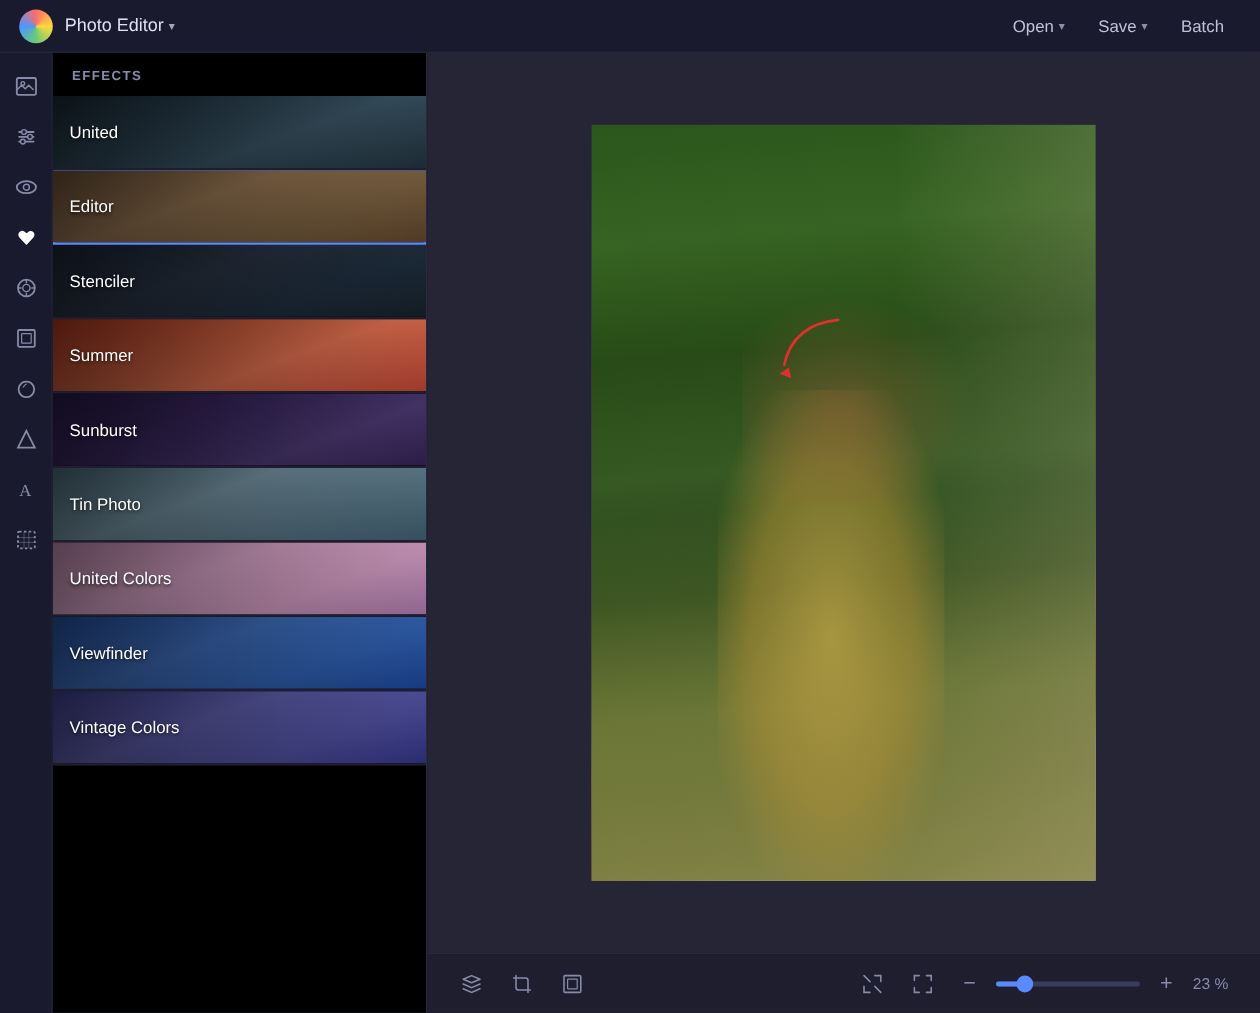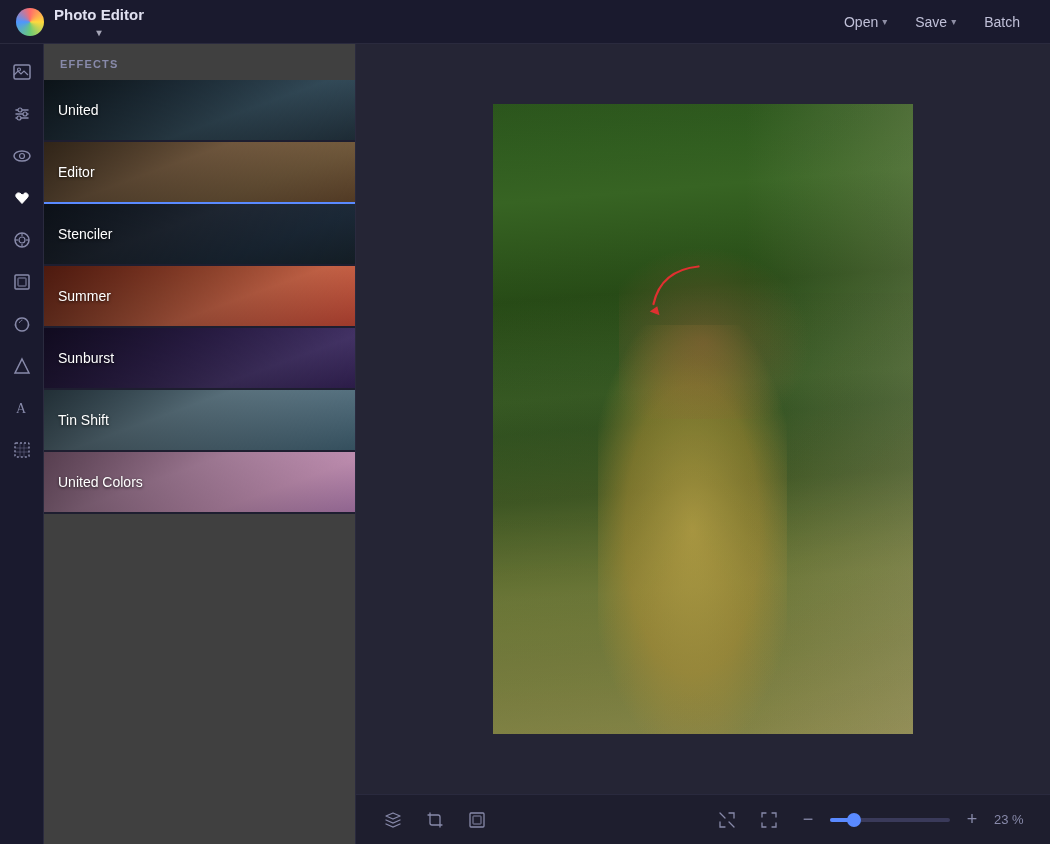--- a/index.html
+++ b/index.html
@@ -18,25 +18,24 @@
     .topbar-logo {
       width: 28px; height: 28px;
       border-radius: 50%;
       background: conic-gradient(from 0deg, #ff6b6b, #ffd93d, #6bcb77, #4d96ff, #ff6b6b);
       margin-right: 10px;
       flex-shrink: 0;
     }
     .topbar-title {
       color: #e0e0f0;
       font-size: 15px;
-      font-weight: 700;
+      font-weight: 400;
       display: flex;
       align-items: center;
       gap: 4px;
-      flex-direction: column;
     }
     .topbar-title .arrow {
       font-size: 10px;
       opacity: 0.7;
     }
     .topbar-spacer { flex: 1; }
     .topbar-btn {
       color: #c0c0d8;
       font-size: 14px;
       background: none;
@@ -76,21 +75,21 @@
       color: #888aaa;
       font-size: 16px;
       background: none;
       border: none;
     }
     .icon-btn.active { color: #ffffff; }
 
     
     .effects-panel {
       width: 312px;
-      background: #404040;
+      background: #000000;
       display: flex;
       flex-direction: column;
       overflow: hidden;
       border-right: 1px solid #2a2a3e;
     }
     .effects-header {
       padding: 14px 16px 10px;
       color: #888aaa;
       font-size: 11px;
       font-weight: 600;
@@ -409,26 +408,36 @@
           <div class="label">Summer</div>
         </div>
         <div class="effect-item">
           <div class="thumb thumb-sunburst" style="background: linear-gradient(160deg, #251845 0%, #3a2860 40%, #4a3870 70%, #301f50 100%)"></div>
           <div class="overlay"></div>
           <div class="label">Sunburst</div>
         </div>
         <div class="effect-item">
           <div class="thumb thumb-tintype" style="background: linear-gradient(160deg, #4a6878 0%, #7a9aaa 40%, #5a7888 70%, #3a5868 100%)"></div>
           <div class="overlay"></div>
-          <div class="label">Tin Shift</div>
+          <div class="label">Tin Photo</div>
         </div>
         <div class="effect-item">
           <div class="thumb thumb-unitedcolors" style="background: linear-gradient(160deg, #c08ab0 0%, #e0aad0 40%, #d09ac0 70%, #a070a0 100%)"></div>
           <div class="overlay"></div>
           <div class="label">United Colors</div>
+        </div>
+        <div class="effect-item">
+          <div class="thumb thumb-viewfinder" style="background: linear-gradient(160deg, #2550a0 0%, #4070c0 40%, #3060b0 70%, #1a4090 100%)"></div>
+          <div class="overlay"></div>
+          <div class="label">Viewfinder</div>
+        </div>
+        <div class="effect-item">
+          <div class="thumb thumb-vintagecolors" style="background: linear-gradient(160deg, #404090 0%, #6060b0 40%, #5050a0 70%, #303080 100%)"></div>
+          <div class="overlay"></div>
+          <div class="label">Vintage Colors</div>
         </div>
       </div>
   </div>
 
   <div class="canvas-area">
 
     <svg class="arrow-annotation" viewBox="0 0 80 70" xmlns="http://www.w3.org/2000/svg">
       <path d="M 70 5 Q 20 10 10 55" stroke="#e03030" stroke-width="3" fill="none" stroke-linecap="round"></path>
       <polygon points="5,65 15,58 18,70" fill="#e03030"></polygon>
     </svg>

